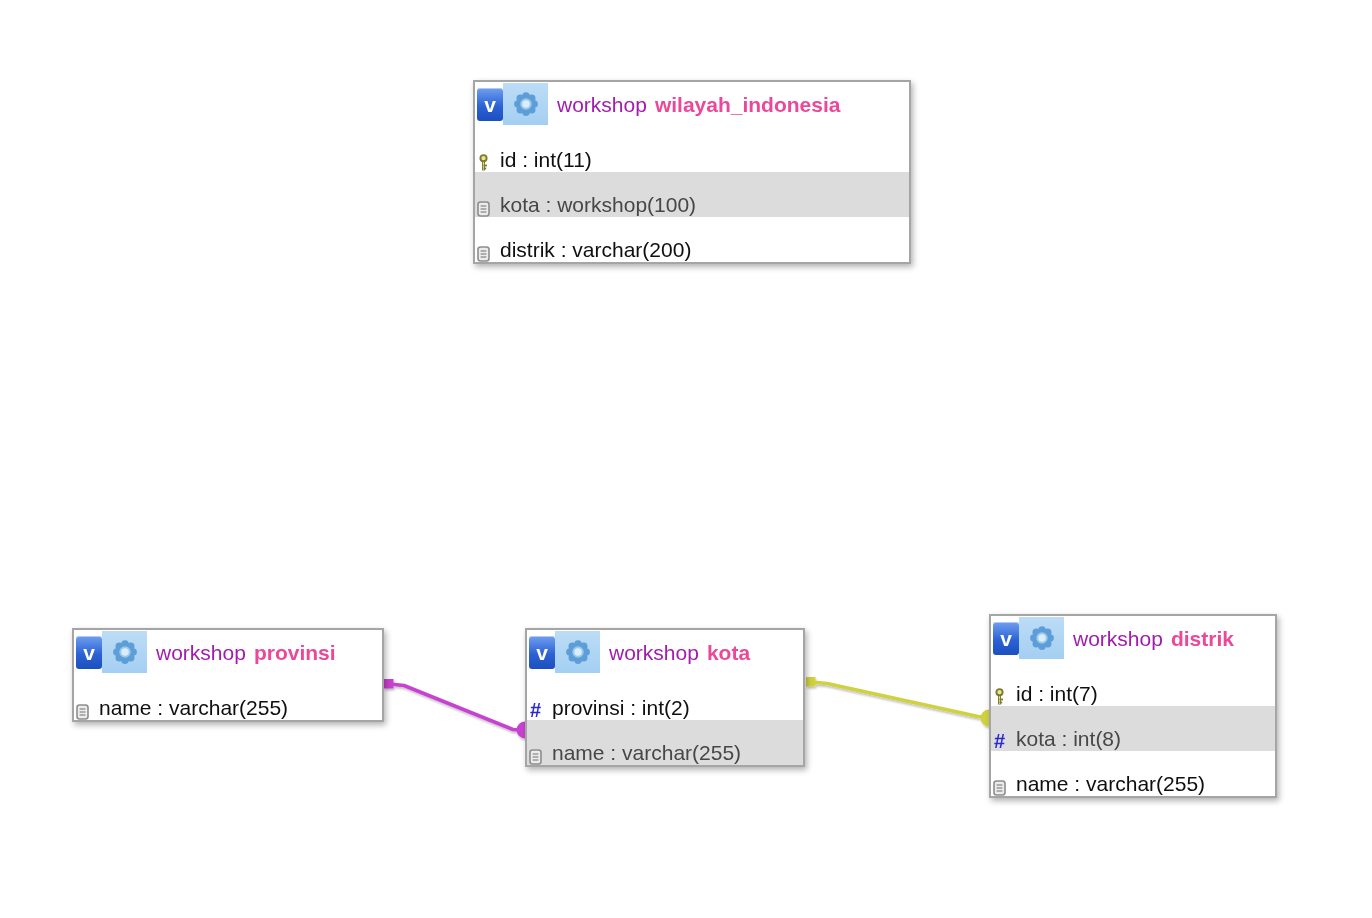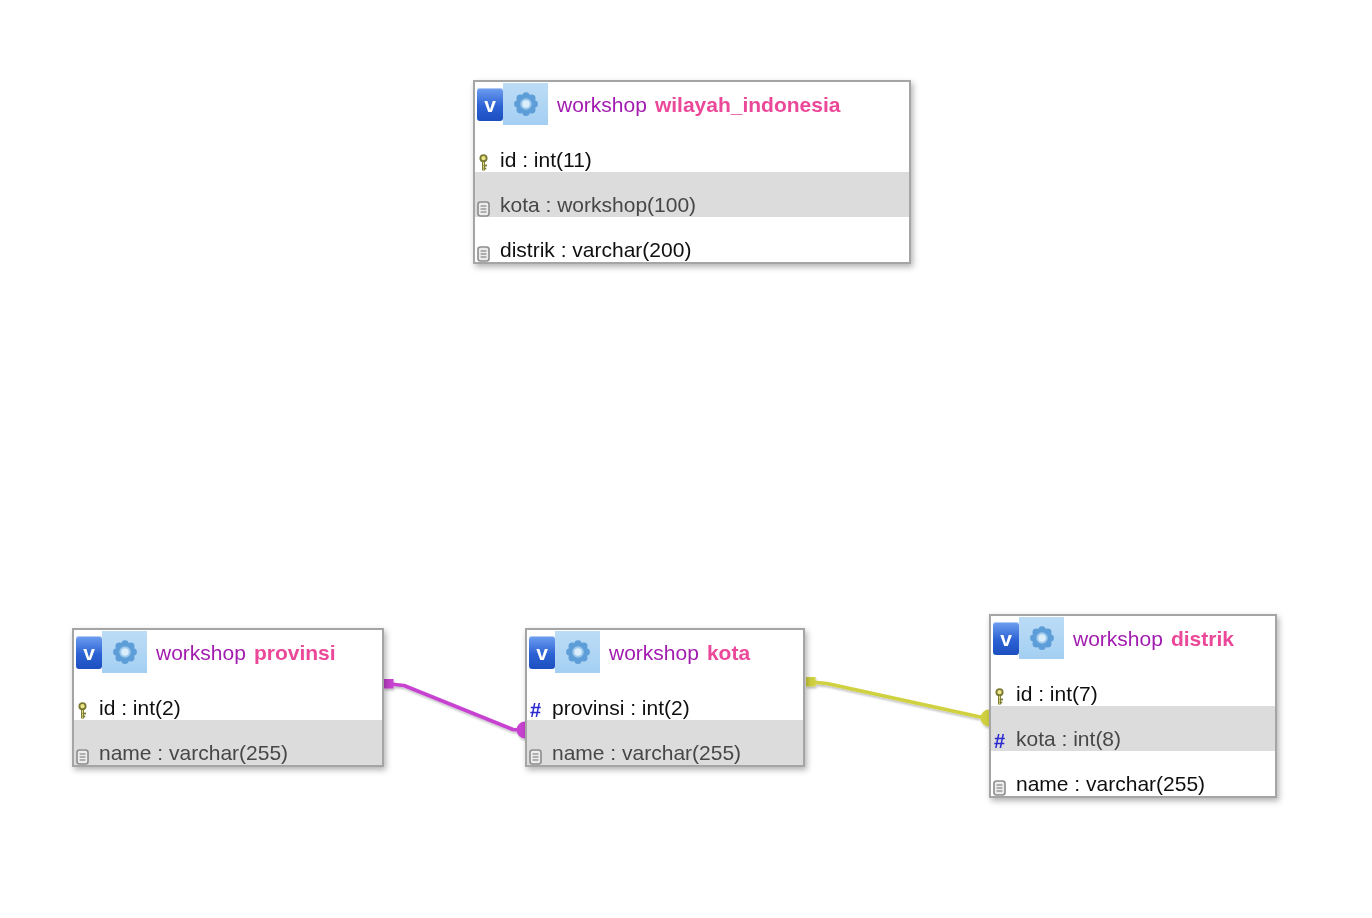--- a/index.html
+++ b/index.html
@@ -202,32 +202,20 @@
           </g>
           <circle cx="12" cy="12" r="4.6" fill="#9cc8ec"></circle>
           <circle cx="12" cy="12" r="3" fill="#d9edfb"></circle>
         </svg>
       </span>
       <span class="schema">workshop</span>
       <span class="tname">provinsi</span>
     </div>
     <div class="row">
       <span class="cicon">
-        <svg viewBox="0 0 13 18" width="13" height="18">
-          <line x1="6.5" y1="7" x2="6.5" y2="16.5" stroke="#7a7a33" stroke-width="3"></line>
-          <line x1="6.5" y1="8" x2="6.5" y2="16" stroke="#ede78a" stroke-width="1.1"></line>
-          <line x1="6.5" y1="11.5" x2="10" y2="11.5" stroke="#7a7a33" stroke-width="1.8"></line>
-          <line x1="6.5" y1="14.5" x2="9.2" y2="14.5" stroke="#7a7a33" stroke-width="1.8"></line>
-          <circle cx="6.5" cy="4.2" r="3.1" fill="#ede78a" stroke="#7a7a33" stroke-width="1.9"></circle>
-        </svg>
-      </span>
-      <span class="ctext">id : int(2)</span>
-    </div>
-    <div class="row">
-      <span class="cicon">
         <svg viewBox="0 0 13 16" width="13" height="16">
           <rect x="1" y="1" width="11" height="14" rx="2.5" fill="#ececec" stroke="#8d8d8d" stroke-width="1.6"></rect>
           <line x1="3.6" y1="5" x2="9.4" y2="5" stroke="#8d8d8d" stroke-width="1.3"></line>
           <line x1="3.6" y1="8" x2="9.4" y2="8" stroke="#8d8d8d" stroke-width="1.3"></line>
           <line x1="3.6" y1="11" x2="9.4" y2="11" stroke="#8d8d8d" stroke-width="1.3"></line>
         </svg>
       </span>
       <span class="ctext">name : varchar(255)</span>
     </div>
   </div>

